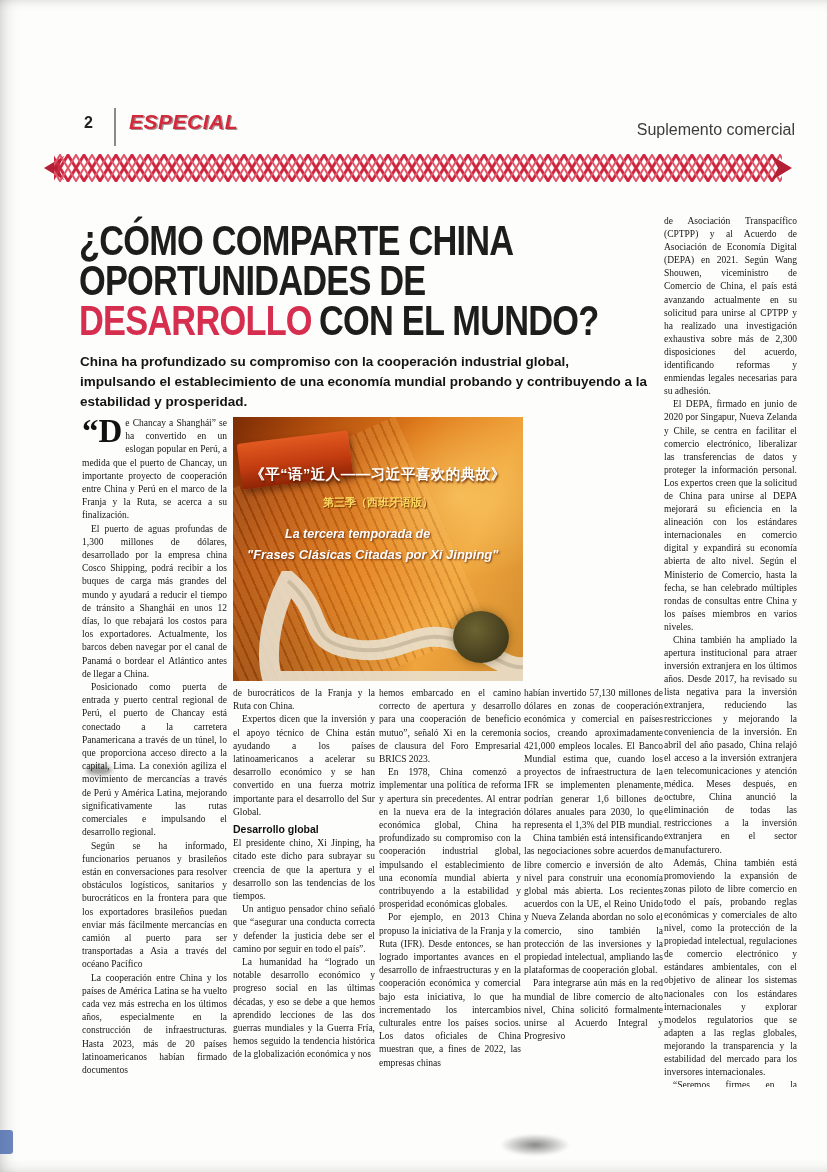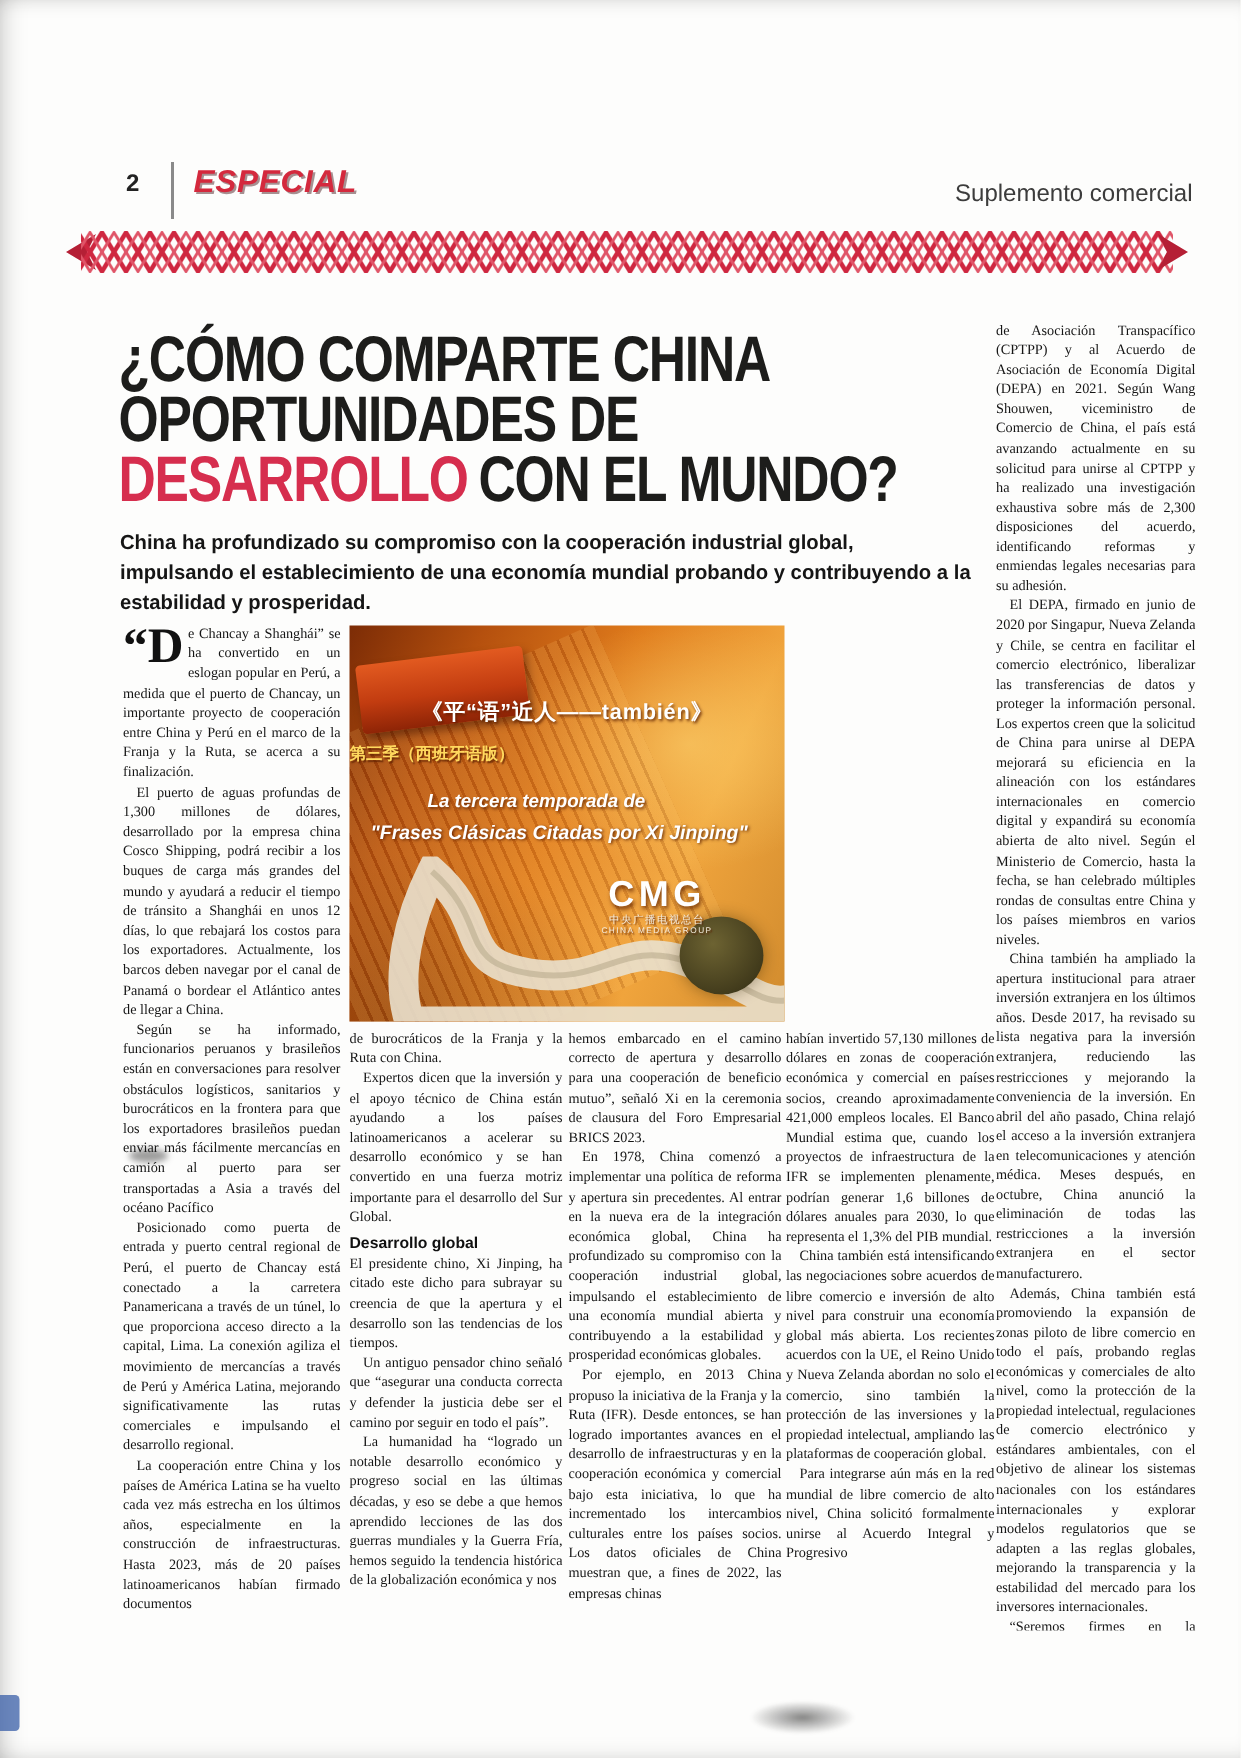--- a/index.html
+++ b/index.html
@@ -79,21 +79,21 @@
     position:absolute;right:14px;bottom:18px;width:56px;height:52px;border-radius:50%;
     background:radial-gradient(circle at 40% 35%, #6d6332, #433c1c 70%, #2e2910);
     box-shadow:0 0 10px rgba(40,30,0,.4);
   }
   .cn-title{
     position:absolute;left:0;top:48px;width:100%;text-align:center;
     color:#fff;font-weight:bold;font-size:14.5px;letter-spacing:.5px;
     text-shadow:1px 1.5px 2px rgba(90,30,0,.85);white-space:nowrap;
   }
   .cn-subtitle{
-    position:absolute;left:0;top:78px;width:100%;
+    position:absolute;left:0;top:78px;width:100%;text-align:center;
     color:#ffd95e;font-weight:bold;font-size:11px;text-shadow:1px 1px 1px rgba(90,30,0,.8);
   }
   .es-intro{
     position:absolute;left:52px;top:110px;color:#fff;font-weight:bold;font-style:italic;
     font-size:12.5px;text-shadow:1px 1px 2px rgba(90,30,0,.8);
   }
   .es-title{
     position:absolute;left:14px;top:130px;width:272px;color:#fff;font-weight:bold;font-style:italic;
     font-size:13px;text-shadow:1px 1px 2px rgba(90,30,0,.85);white-space:nowrap;
   }
@@ -151,43 +151,38 @@
       <span class="hl-red sp" data-bind="headline.line3_red">DESARROLLO</span><span class="hl-black" data-bind="headline.line3_black">CON EL MUNDO?</span>
     </div>
   </div>
 
   <div class="lede" data-bind="lede">China ha profundizado su compromiso con la cooperación industrial global, impulsando el establecimiento de una economía mundial probando y contribuyendo a la estabilidad y prosperidad.</div>
 
   <div class="bodycol col1">
     <div data-bind-list="article.column1">
         <p>“De Chancay a Shanghái” se ha convertido en un eslogan popular en Perú, a medida que el puerto de Chancay, un importante proyecto de cooperación entre China y Perú en el marco de la Franja y la Ruta, se acerca a su finalización.</p>
         <p>El puerto de aguas profundas de 1,300 millones de dólares, desarrollado por la empresa china Cosco Shipping, podrá recibir a los buques de carga más grandes del mundo y ayudará a reducir el tiempo de tránsito a Shanghái en unos 12 días, lo que rebajará los costos para los exportadores. Actualmente, los barcos deben navegar por el canal de Panamá o bordear el Atlántico antes de llegar a China.</p>
+        <p>Posicionado como puerta de entrada y puerto central regional de Perú, el puerto de Chancay está conectado a la carretera Panamericana a través de un túnel, lo que proporciona acceso directo a la capital, Lima. La conexión agiliza el movimiento de mercancías a través de Perú y América Latina, mejorando significativamente las rutas comerciales e impulsando el desarrollo regional.</p>
         <p>Según se ha informado, funcionarios peruanos y brasileños están en conversaciones para resolver obstáculos logísticos, sanitarios y burocráticos en la frontera para que los exportadores brasileños puedan enviar más fácilmente mercancías en camión al puerto para ser transportadas a Asia a través del océano Pacífico</p>
-        <p>Posicionado como puerta de entrada y puerto central regional de Perú, el puerto de Chancay está conectado a la carretera Panamericana a través de un túnel, lo que proporciona acceso directo a la capital, Lima. La conexión agiliza el movimiento de mercancías a través de Perú y América Latina, mejorando significativamente las rutas comerciales e impulsando el desarrollo regional.</p>
         <p>La cooperación entre China y los países de América Latina se ha vuelto cada vez más estrecha en los últimos años, especialmente en la construcción de infraestructuras. Hasta 2023, más de 20 países latinoamericanos habían firmado documentos</p>
       </div>
   </div>
 
   <div class="photo">
     <div class="scroll-stripes"></div>
     <div class="scroll-box"></div>
     <svg class="photo-wave" width="290" height="110" viewBox="0 0 290 110" xmlns="http://www.w3.org/2000/svg">
       <path d="M55 10 C95 45 70 70 120 78 C170 86 180 55 225 70 C258 81 272 98 290 96 L290 110 L40 110 C30 80 40 40 55 10 Z" fill="none" stroke="#e9e0cd" stroke-width="20" stroke-linecap="round" opacity="0.9"></path>
       <path d="M55 10 C95 45 70 70 120 78 C170 86 180 55 225 70 C258 81 272 98 290 96" fill="none" stroke="#b9ab8e" stroke-width="4" opacity="0.6"></path>
     </svg>
     <div class="ink-circle"></div>
-    <div class="cn-title" data-bind="photo.chinese_title">《平“语”近人——también》</div>
+    <div class="cn-title" data-bind="photo.chinese_title">《平“语”近人——习近平喜欢的典故》</div>
     <div class="cn-subtitle" data-bind="photo.chinese_subtitle">第三季（西班牙语版）</div>
     <div class="es-intro" data-bind="photo.spanish_intro">La tercera temporada de</div>
     <div class="es-title" data-bind="photo.spanish_title">"Frases Clásicas Citadas por Xi Jinping"</div>
-    <div class="cmg">
-      <div class="cmg-logo" data-bind="photo.logo_text">CMG</div>
-      <div class="cmg-sub-cn" data-bind="photo.logo_sub_cn">中央广播电视总台</div>
-      <div class="cmg-sub-en" data-bind="photo.logo_sub_en">CHINA MEDIA GROUP</div>
-    </div>
   </div>
 
   <div class="bodycol col2">
     <div data-bind-list="article.column2_top">
         <p>de burocráticos de la Franja y la Ruta con China.</p>
         <p>Expertos dicen que la inversión y el apoyo técnico de China están ayudando a los países latinoamericanos a acelerar su desarrollo económico y se han convertido en una fuerza motriz importante para el desarrollo del Sur Global.</p>
       </div>
     <div class="subhead" data-bind="article.column2_subhead">Desarrollo global</div>
     <div data-bind-list="article.column2_bottom">
         <p>El presidente chino, Xi Jinping, ha citado este dicho para subrayar su creencia de que la apertura y el desarrollo son las tendencias de los tiempos.</p>

